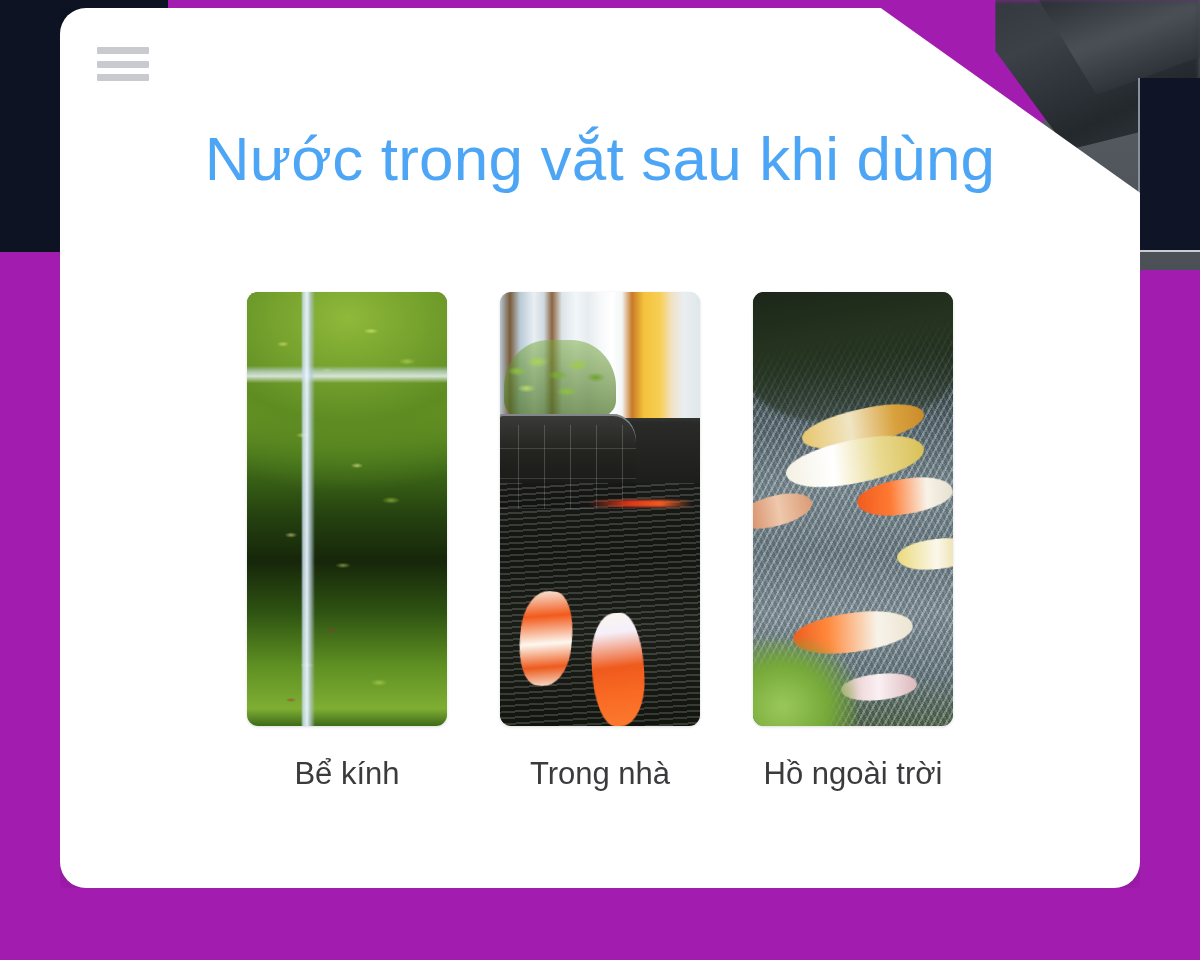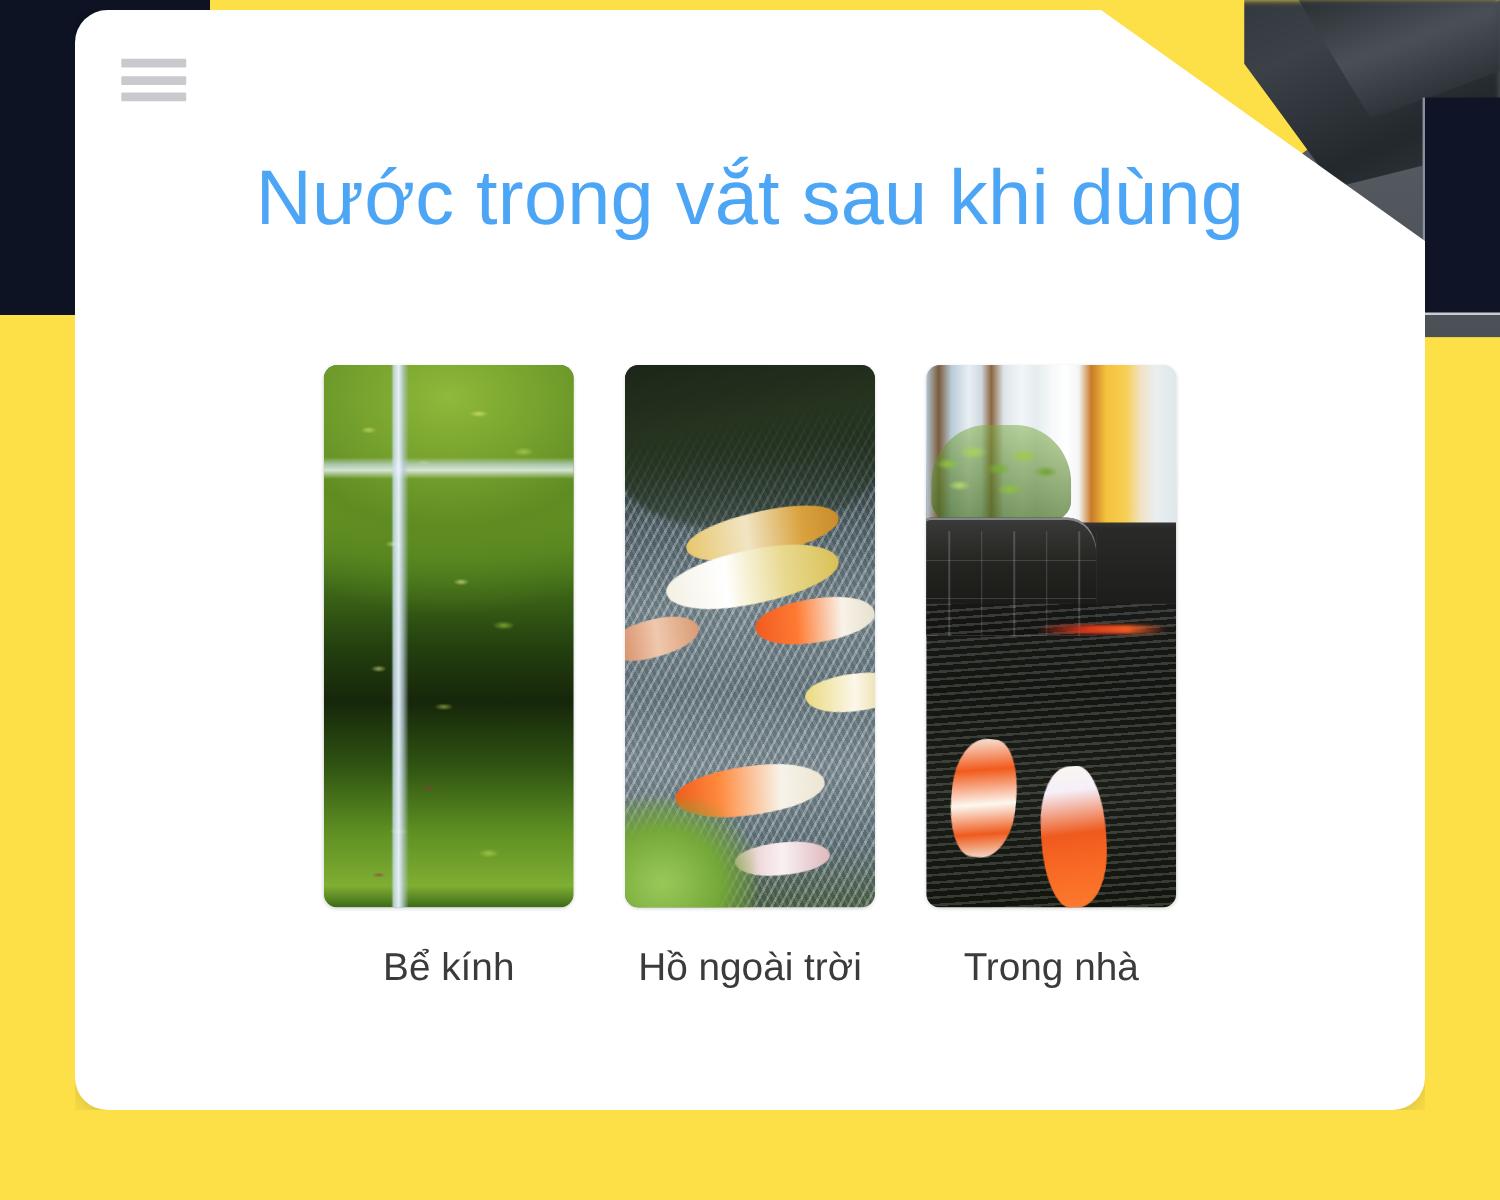--- a/index.html
+++ b/index.html
@@ -14,21 +14,21 @@
   body {
     font-family: "Liberation Sans", "DejaVu Sans", sans-serif;
     background: #f0f0f0;
     position: relative;
   }
 
   
   .photo-stage {
     position: absolute;
     inset: 0;
-    background: #fde047;
+    background: #a21caf;
     overflow: hidden;
   }
 
   
   .bezel-left {
     position: absolute;
     left: 0;
     top: 0;
     width: 168px;
     height: 252px;
@@ -134,21 +134,21 @@
 
   
   .gallery {
     position: absolute;
     left: 28px;
     right: 28px;
     top: 284px;
     display: flex;
     justify-content: center;
     align-items: flex-start;
-    gap: 41px;
+    gap: 53px;
   }
 
   .tile {
     width: 200px;
     display: flex;
     flex-direction: column;
     align-items: center;
     cursor: pointer;
   }
   .tile:nth-child(4) { width: 235px; }
@@ -399,45 +399,45 @@
       <div class="tile">
         <div class="thumb">
           <div class="scene s1"></div>
         </div>
         <div class="tile-caption">Bể kính</div>
       </div>
 
 
       <div class="tile">
         <div class="thumb">
+          <div class="scene s4">
+            <div class="window"></div>
+            <div class="plants"></div>
+            <div class="planter"></div>
+            <div class="water-ripple"></div>
+            <div class="red-stripe"></div>
+            <div class="koi k1"></div>
+            <div class="koi k2"></div>
+          </div>
+        </div>
+        <div class="tile-caption">Trong nhà</div>
+      </div>
+
+      <div class="tile">
+        <div class="thumb">
           <div class="scene s3">
             <div class="dark-top"></div>
             <div class="koi k1"></div>
             <div class="koi k2"></div>
             <div class="koi k3"></div>
             <div class="koi k4"></div>
             <div class="koi k6"></div>
             <div class="koi k5"></div>
             <div class="koi k7"></div>
             <div class="foliage"></div>
           </div>
         </div>
         <div class="tile-caption">Hồ ngoài trời</div>
       </div>
 
-      <div class="tile">
-        <div class="thumb">
-          <div class="scene s4">
-            <div class="window"></div>
-            <div class="plants"></div>
-            <div class="planter"></div>
-            <div class="water-ripple"></div>
-            <div class="red-stripe"></div>
-            <div class="koi k1"></div>
-            <div class="koi k2"></div>
-          </div>
-        </div>
-        <div class="tile-caption">Trong nhà</div>
-      </div>
-
     </div>
   </div>
 </div>
 
 </body></html>

